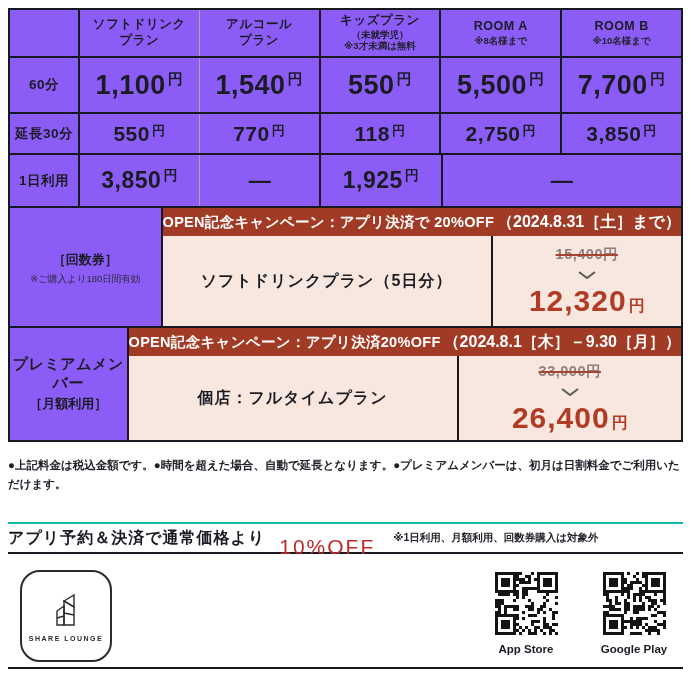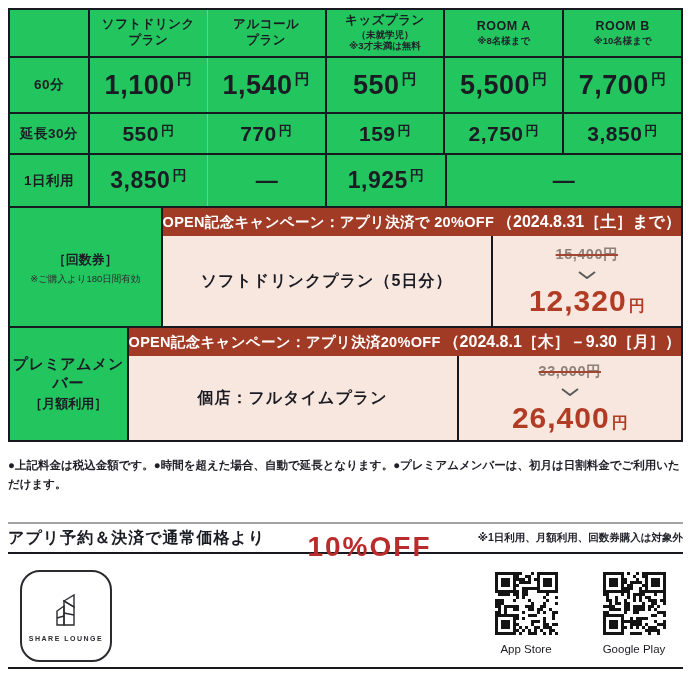--- a/index.html
+++ b/index.html
@@ -3,25 +3,25 @@
 <meta charset="utf-8">
 <style>
   * { margin:0; padding:0; box-sizing:border-box; }
   html,body { background:#ffffff; }
   .page {
     position:relative; width:691px; height:675px; background:#ffffff;
     font-family:"Liberation Sans","DejaVu Sans",sans-serif; color:#1b1b24; overflow:hidden;
   }
 
   
-  .price-table { position:absolute; left:8px; top:8px; width:675px; border:2px solid #181820; background:#22c55e; }
+  .price-table { position:absolute; left:8px; top:8px; width:675px; border:2px solid #181820; background:#8b5cf6; }
   .t-row { display:flex; align-items:stretch; }
   .t-row + .t-row { border-top:2px solid #181820; }
   .cell { display:flex; flex-direction:column; align-items:center; justify-content:center; text-align:center; }
-  .c-label { width:78px; }
+  .c-label { width:68px; }
   .c-data { flex:1; }
   .bl-thick { border-left:2px solid #181820; }
   .bl-thin  { border-left:1px solid #a8a8a8; }
   .merged2 { flex:2; }
 
   .row-header { height:46px; }
   .row-60 { height:56px; }
   .row-ext { height:41px; }
   .row-day { height:53px; }
   .row-1day { height:120px; }
@@ -55,36 +55,36 @@
   .new-price .np-unit { font-size:16px; margin-left:2px; }
 
   .label-big { font-size:15px; font-weight:bold; letter-spacing:.5px; }
   .label-mid { font-size:13px; font-weight:bold; margin-top:2px; }
   .label-tiny { font-size:9.5px; font-weight:normal; margin-top:4px; color:#2a2a33; }
 
   
   .footnotes { position:absolute; left:8px; top:456px; width:676px; font-size:11.5px; font-weight:bold; line-height:1.65; color:#202028; }
 
   
-  .discount-bar { position:absolute; left:8px; top:522px; width:675px; height:32px; border-top:2px solid #a3a3a3; border-bottom:2px solid #181820; display:flex; align-items:center; justify-content:space-between; white-space:nowrap; }
+  .discount-bar { position:absolute; left:8px; top:522px; width:675px; height:32px; border-top:2px solid #14b8a6; border-bottom:2px solid #181820; display:flex; align-items:center; justify-content:flex-start; white-space:nowrap;gap:8px; }
   .d-text { font-size:16px; font-weight:bold; letter-spacing:1px; }
-  .d-off { font-size:28px; font-weight:bold; color:#ba2b2b; letter-spacing:2px; margin:18px 10px 0 6px; }
+  .d-off { font-size:21px; font-weight:normal; color:#ba2b2b; letter-spacing:2px; margin:18px 10px 0 6px; }
   .d-note { font-size:10.5px; font-weight:bold; color:#23232c; }
 
   
   .app-section { position:absolute; left:8px; top:564px; width:675px; height:100px; }
   .app-logo { position:absolute; left:12px; top:6px; width:92px; height:92px; border:2px solid #2a2a30; border-radius:20px; display:flex; flex-direction:column; align-items:center; justify-content:center; background:#fff; }
   .app-logo-text { font-size:7px; font-weight:bold; letter-spacing:1.5px; margin-top:4px; color:#2a2a30; }
   .app-texts { position:absolute; left:118px; top:6px; }
   .app-title { font-size:21px; font-weight:bold; letter-spacing:2px; }
   .app-bullet { font-size:14px; font-weight:bold; letter-spacing:1px; margin-top:9px; }
   .qr-block { position:absolute; top:8px; width:80px; text-align:center; }
   .qr-1 { left:478px; } .qr-2 { left:586px; }
   .qr-block svg { width:63px; height:63px; }
-  .qr-label { font-size:11.5px; font-weight:normal; margin-top:4px; }
+  .qr-label { font-size:11.5px; font-weight:bold; margin-top:4px; }
 
   .bottom-rule { position:absolute; left:8px; top:667px; width:675px; border-top:2px solid #181820; }
 </style>
 </head>
 <body>
 
 <div class="page">
 
   <div class="price-table">
 
@@ -156,21 +156,21 @@
           </div>
       </div>
       <div class="cell c-data bl-thin">
         <div class="price sz-b">
             <span class="num">770</span>
             <span class="unit">円</span>
           </div>
       </div>
       <div class="cell c-data bl-thick">
         <div class="price sz-b">
-            <span class="num">159</span>
+            <span class="num">118</span>
             <span class="unit">円</span>
           </div>
       </div>
       <div class="cell c-data bl-thick">
         <div class="price sz-b">
             <span class="num">2,750</span>
             <span class="unit">円</span>
           </div>
       </div>
       <div class="cell c-data bl-thick">

